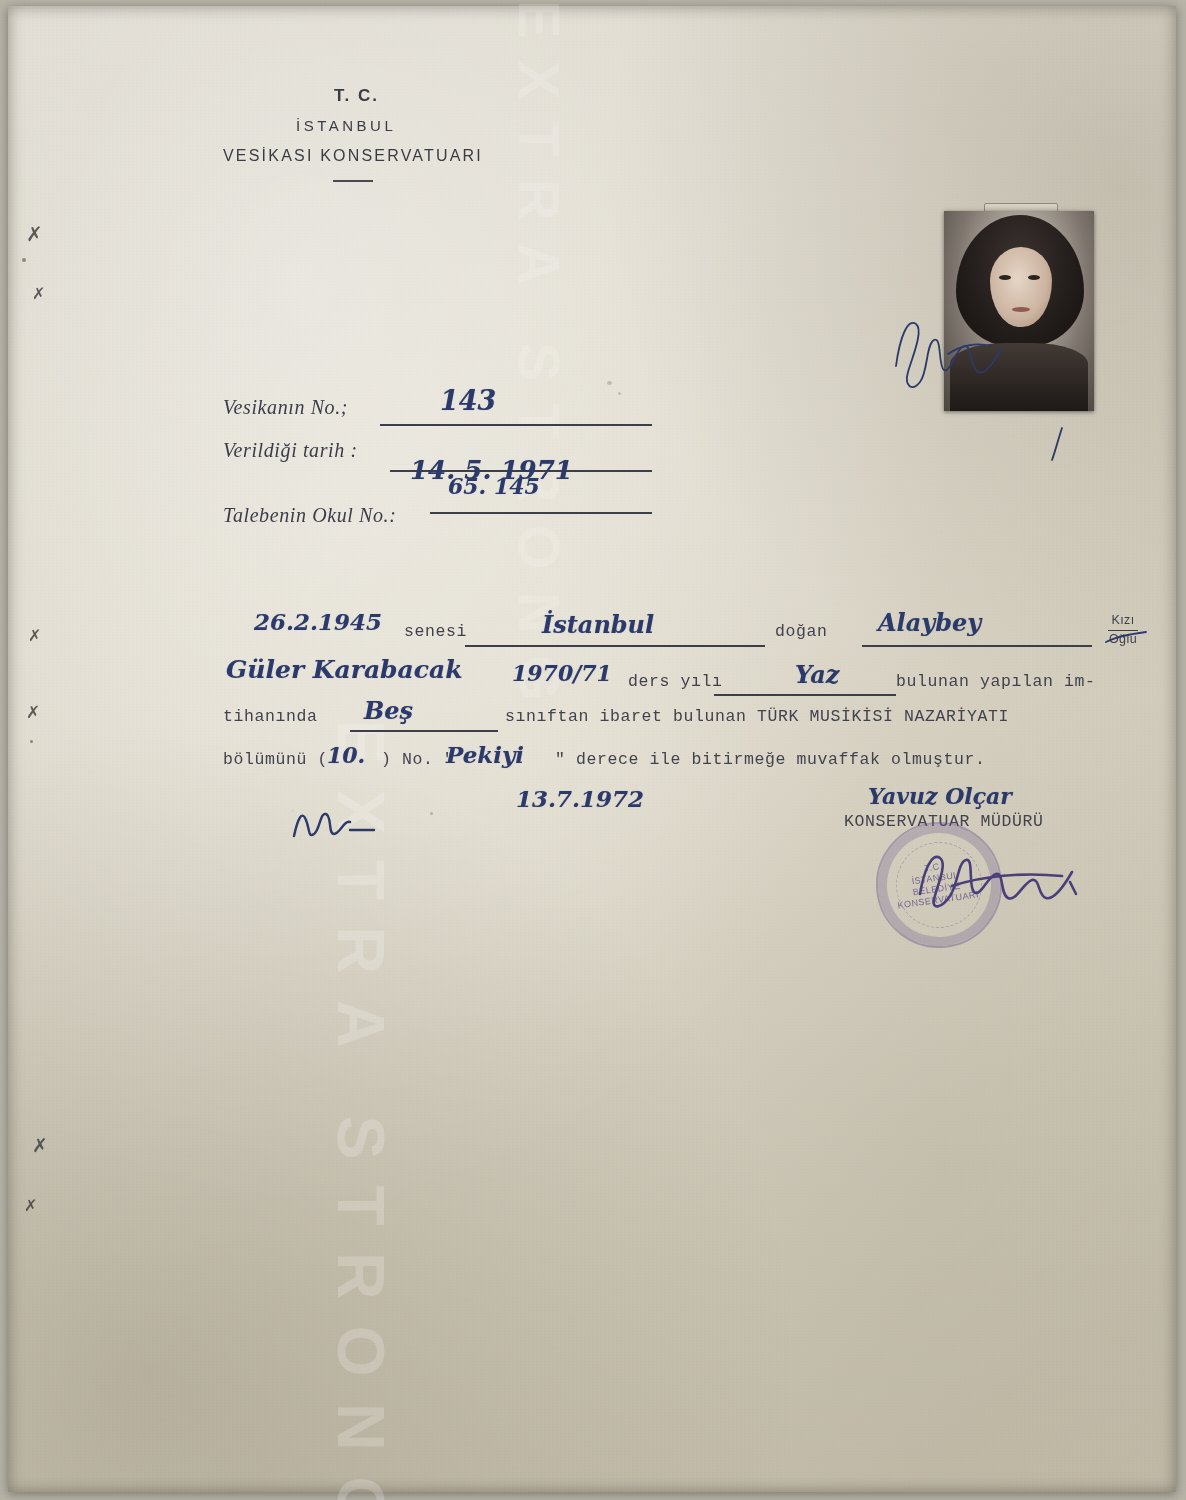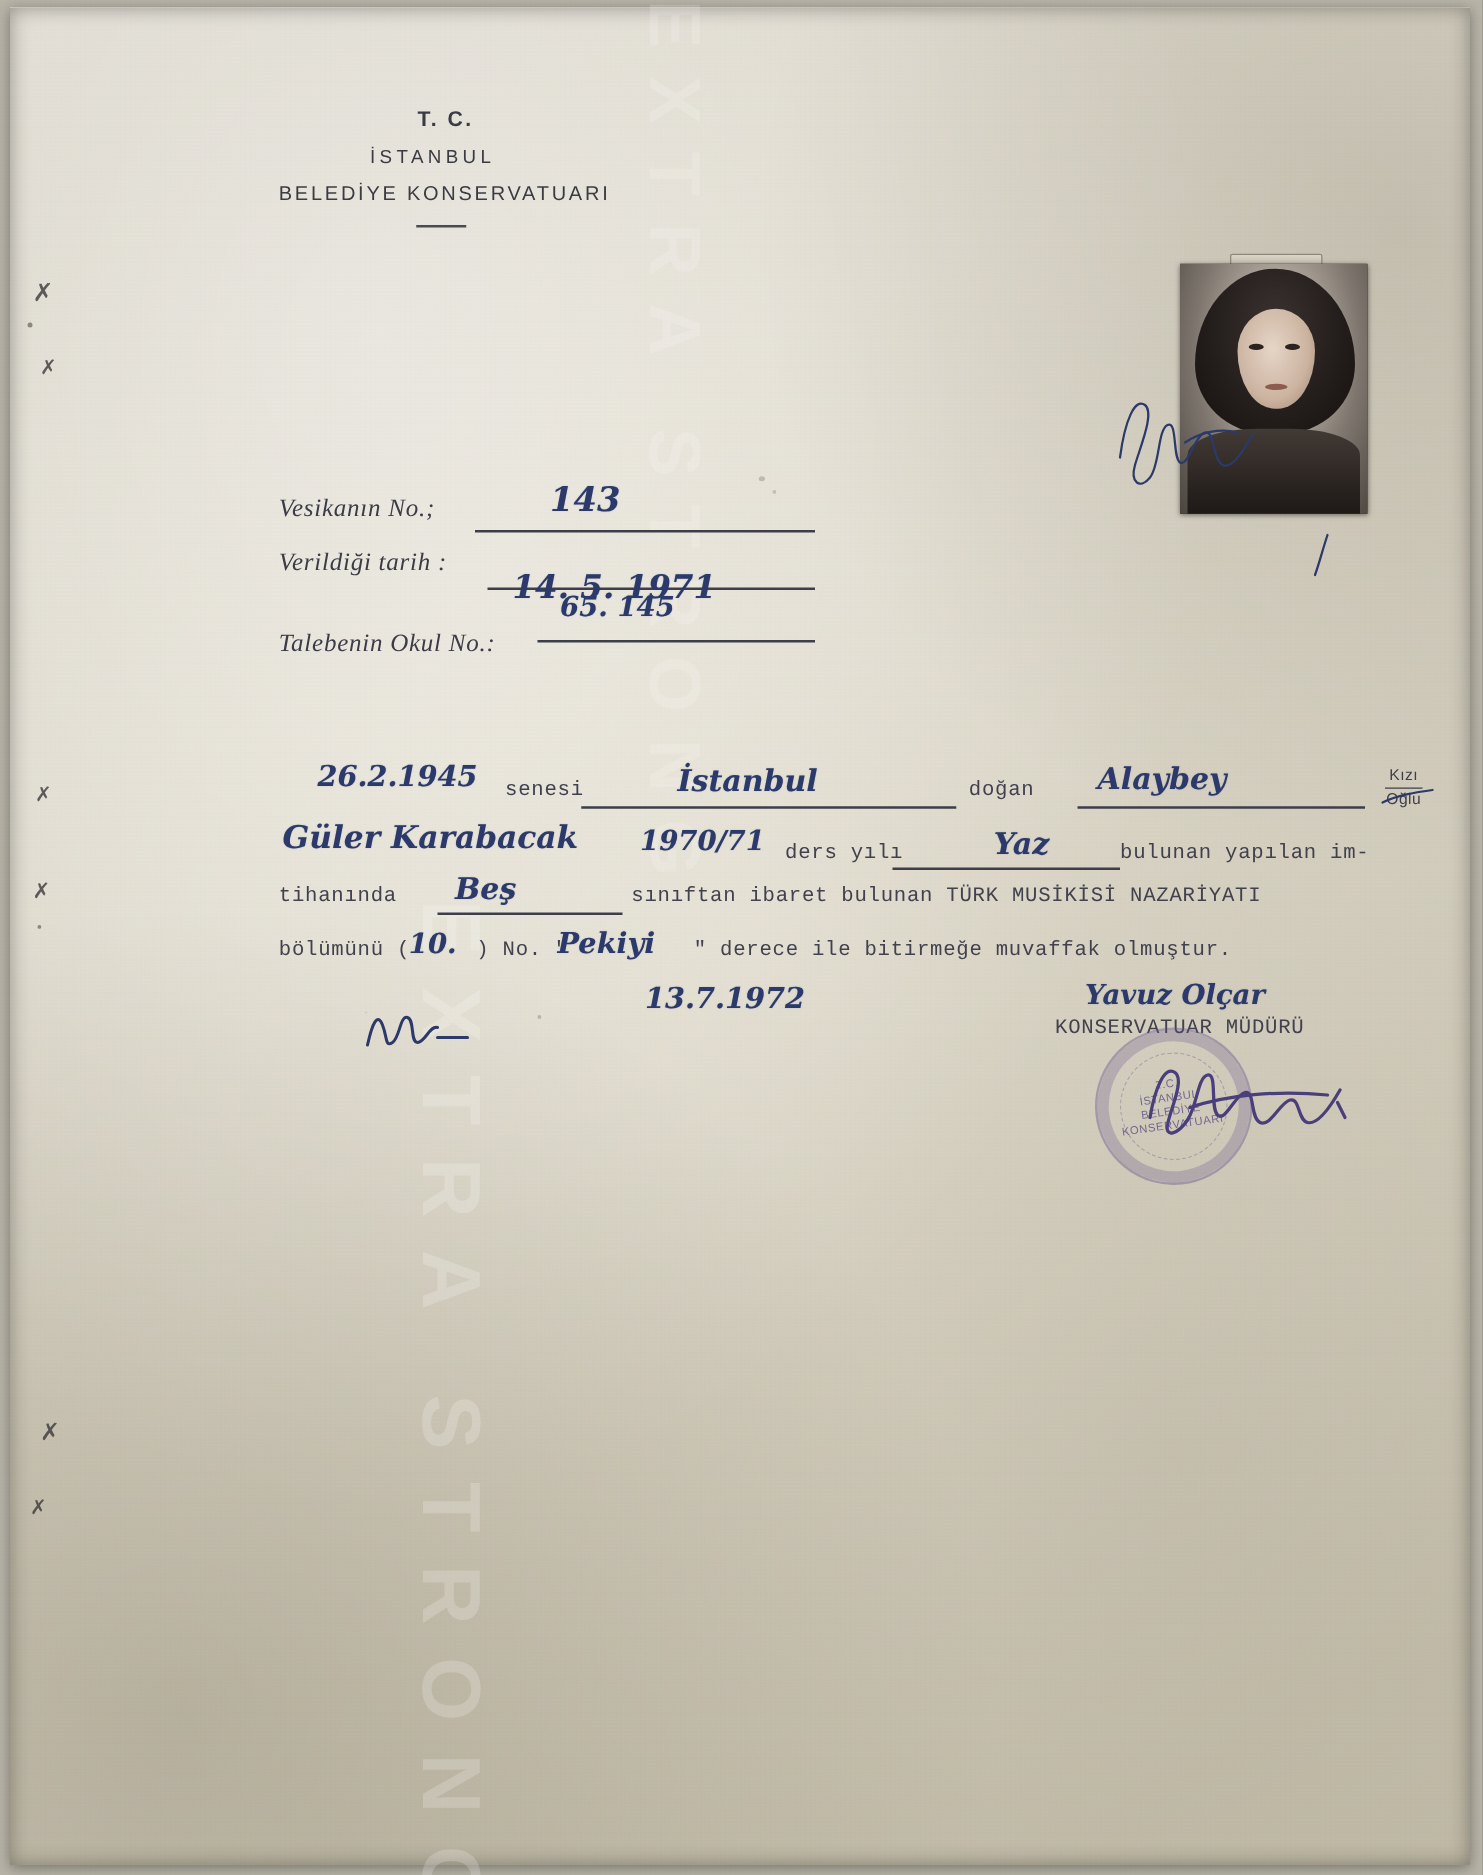--- a/index.html
+++ b/index.html
@@ -249,21 +249,21 @@
 
 <div id="page">
   <div id="paper"></div>
   <div class="grain"></div>
 
   <div id="wm-vert">EXTRA STRONG</div>
   <div id="wm-vert2">EXTRA STRONG</div>
 
   <div class="typed" id="hdr-tc">T. C.</div>
   <div class="typed" id="hdr-city">İSTANBUL</div>
-  <div class="typed" id="hdr-inst">BELEDİYE KONSERVATUARI</div>
+  <div class="typed" id="hdr-inst">VESİKASI KONSERVATUARI</div>
   <div id="hdr-rule"></div>
 
 
   <div id="photo-clip"></div>
   <div id="photo-wrap">
     <div id="photo-bg"></div>
     <div id="photo-hair"></div>
     <div id="photo-face"></div>
     <div id="photo-eye-l"></div>
     <div id="photo-eye-r"></div>

